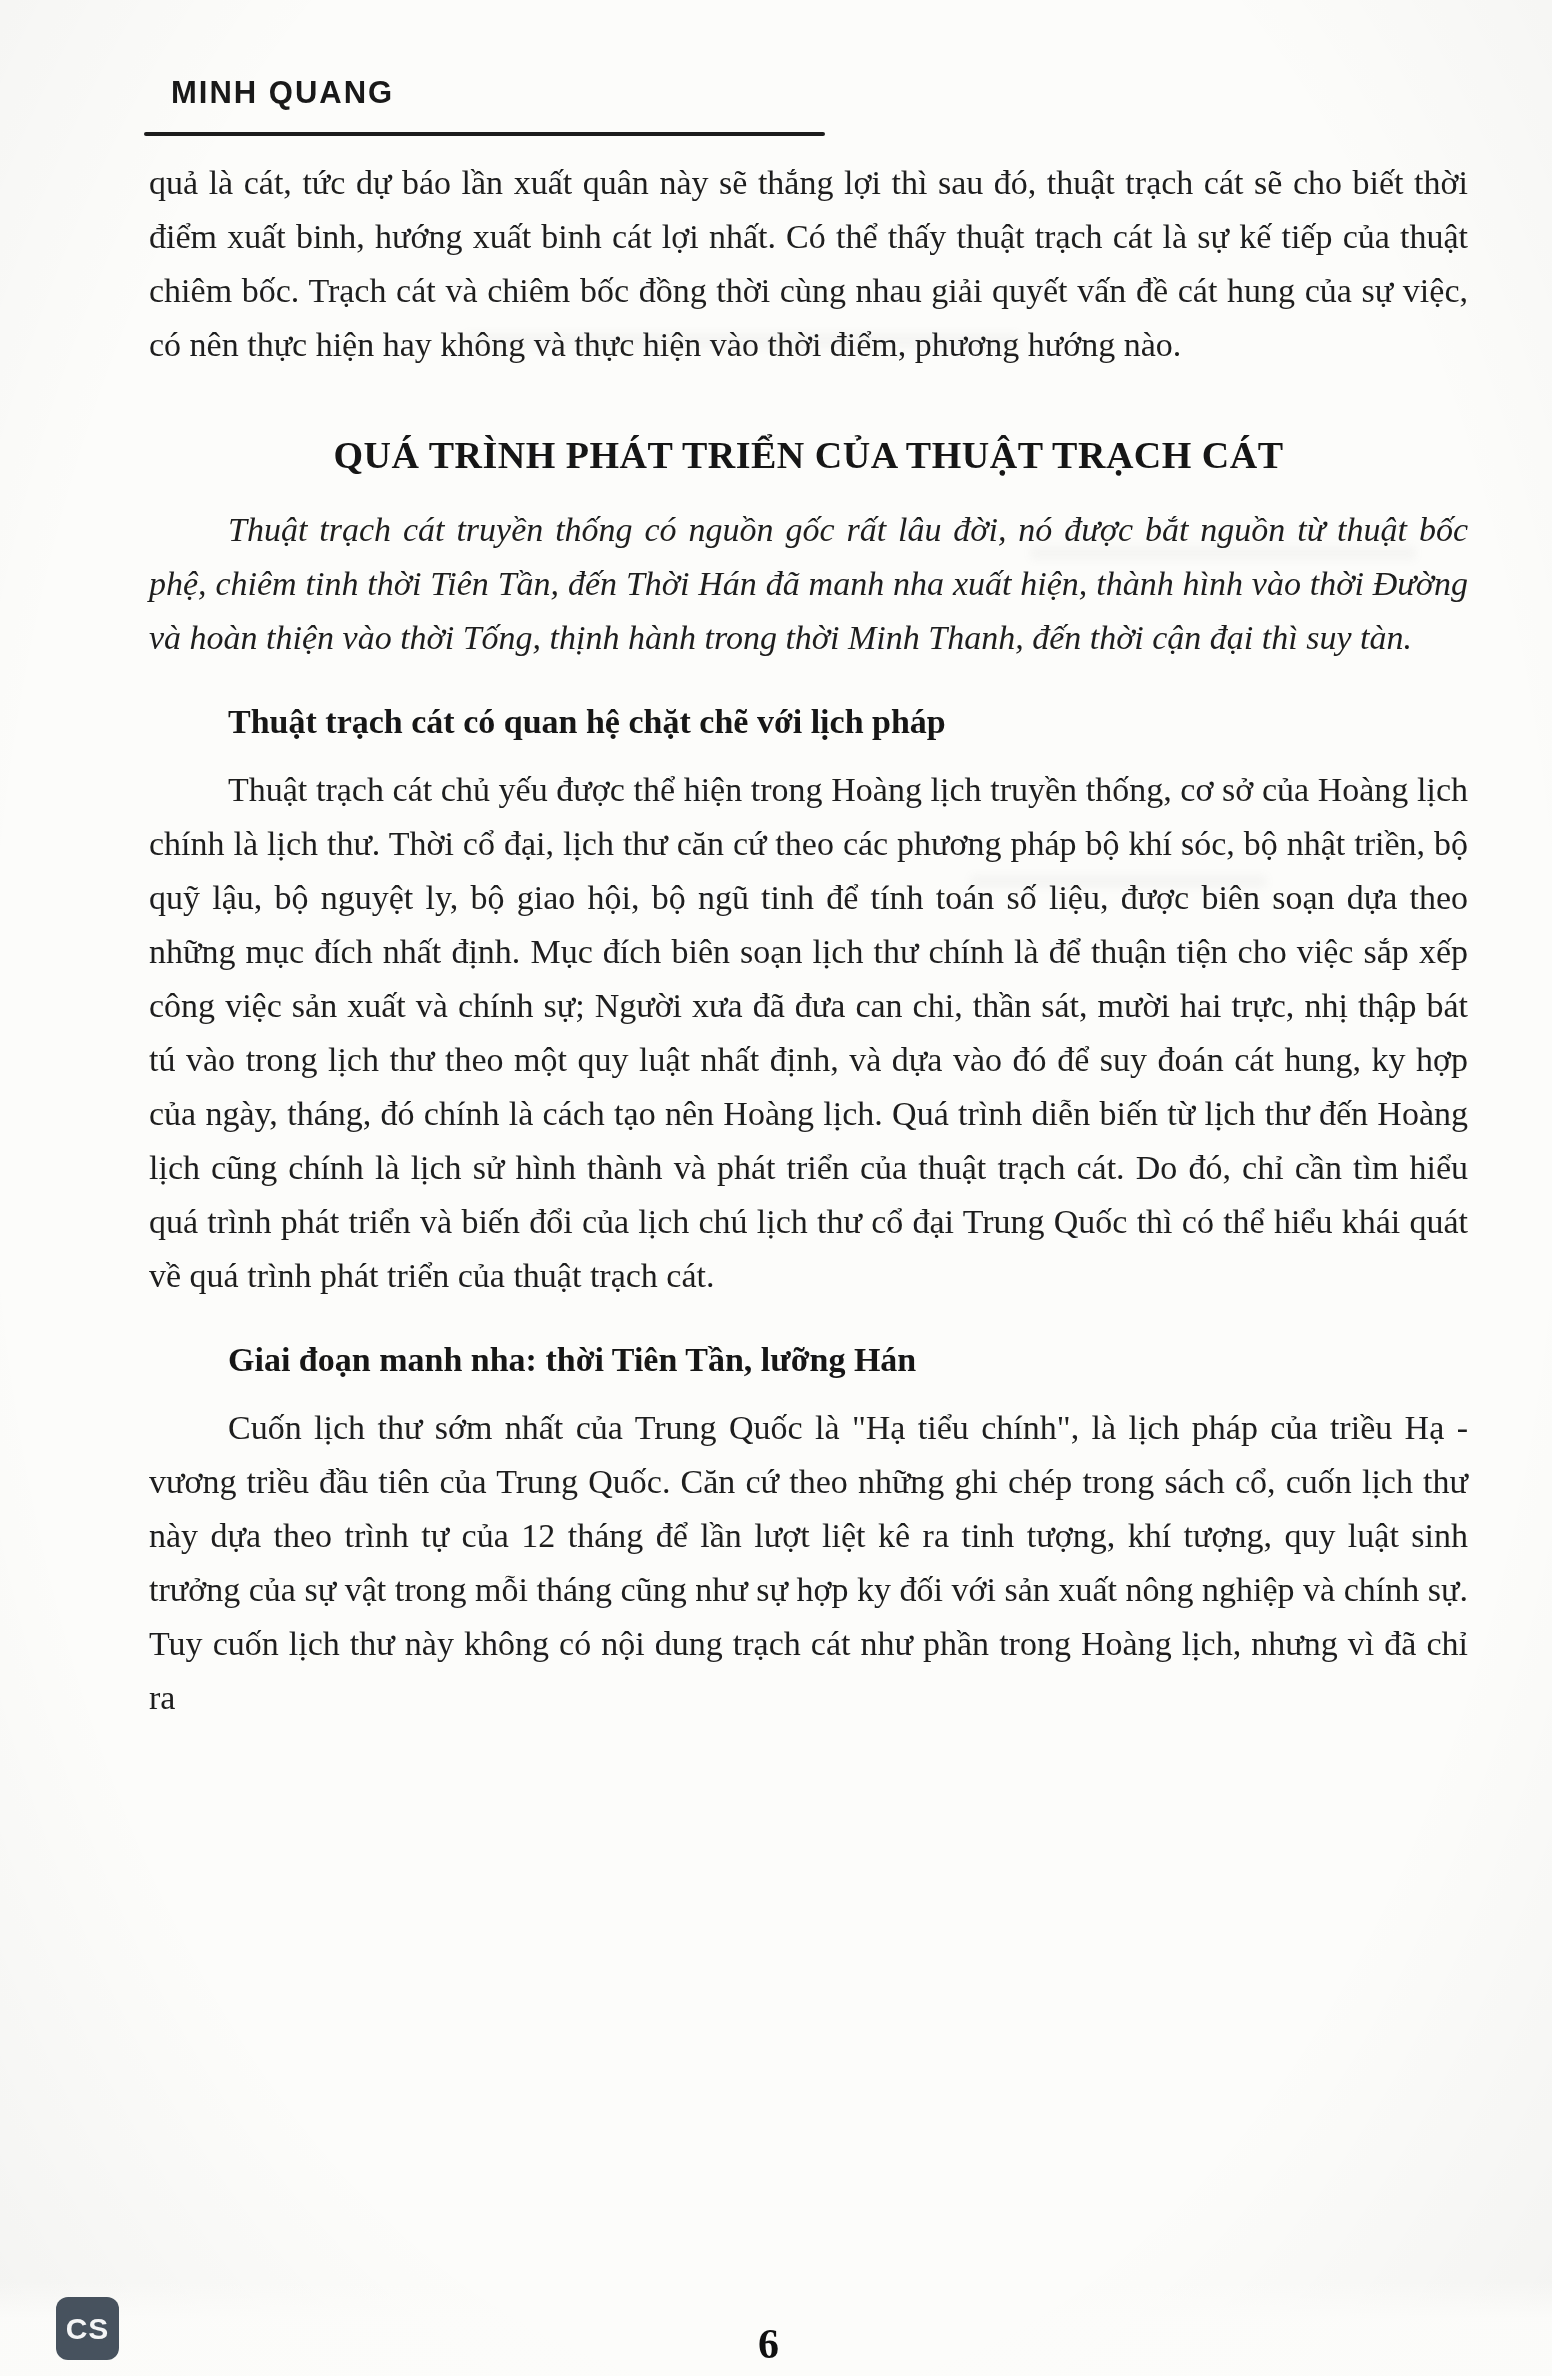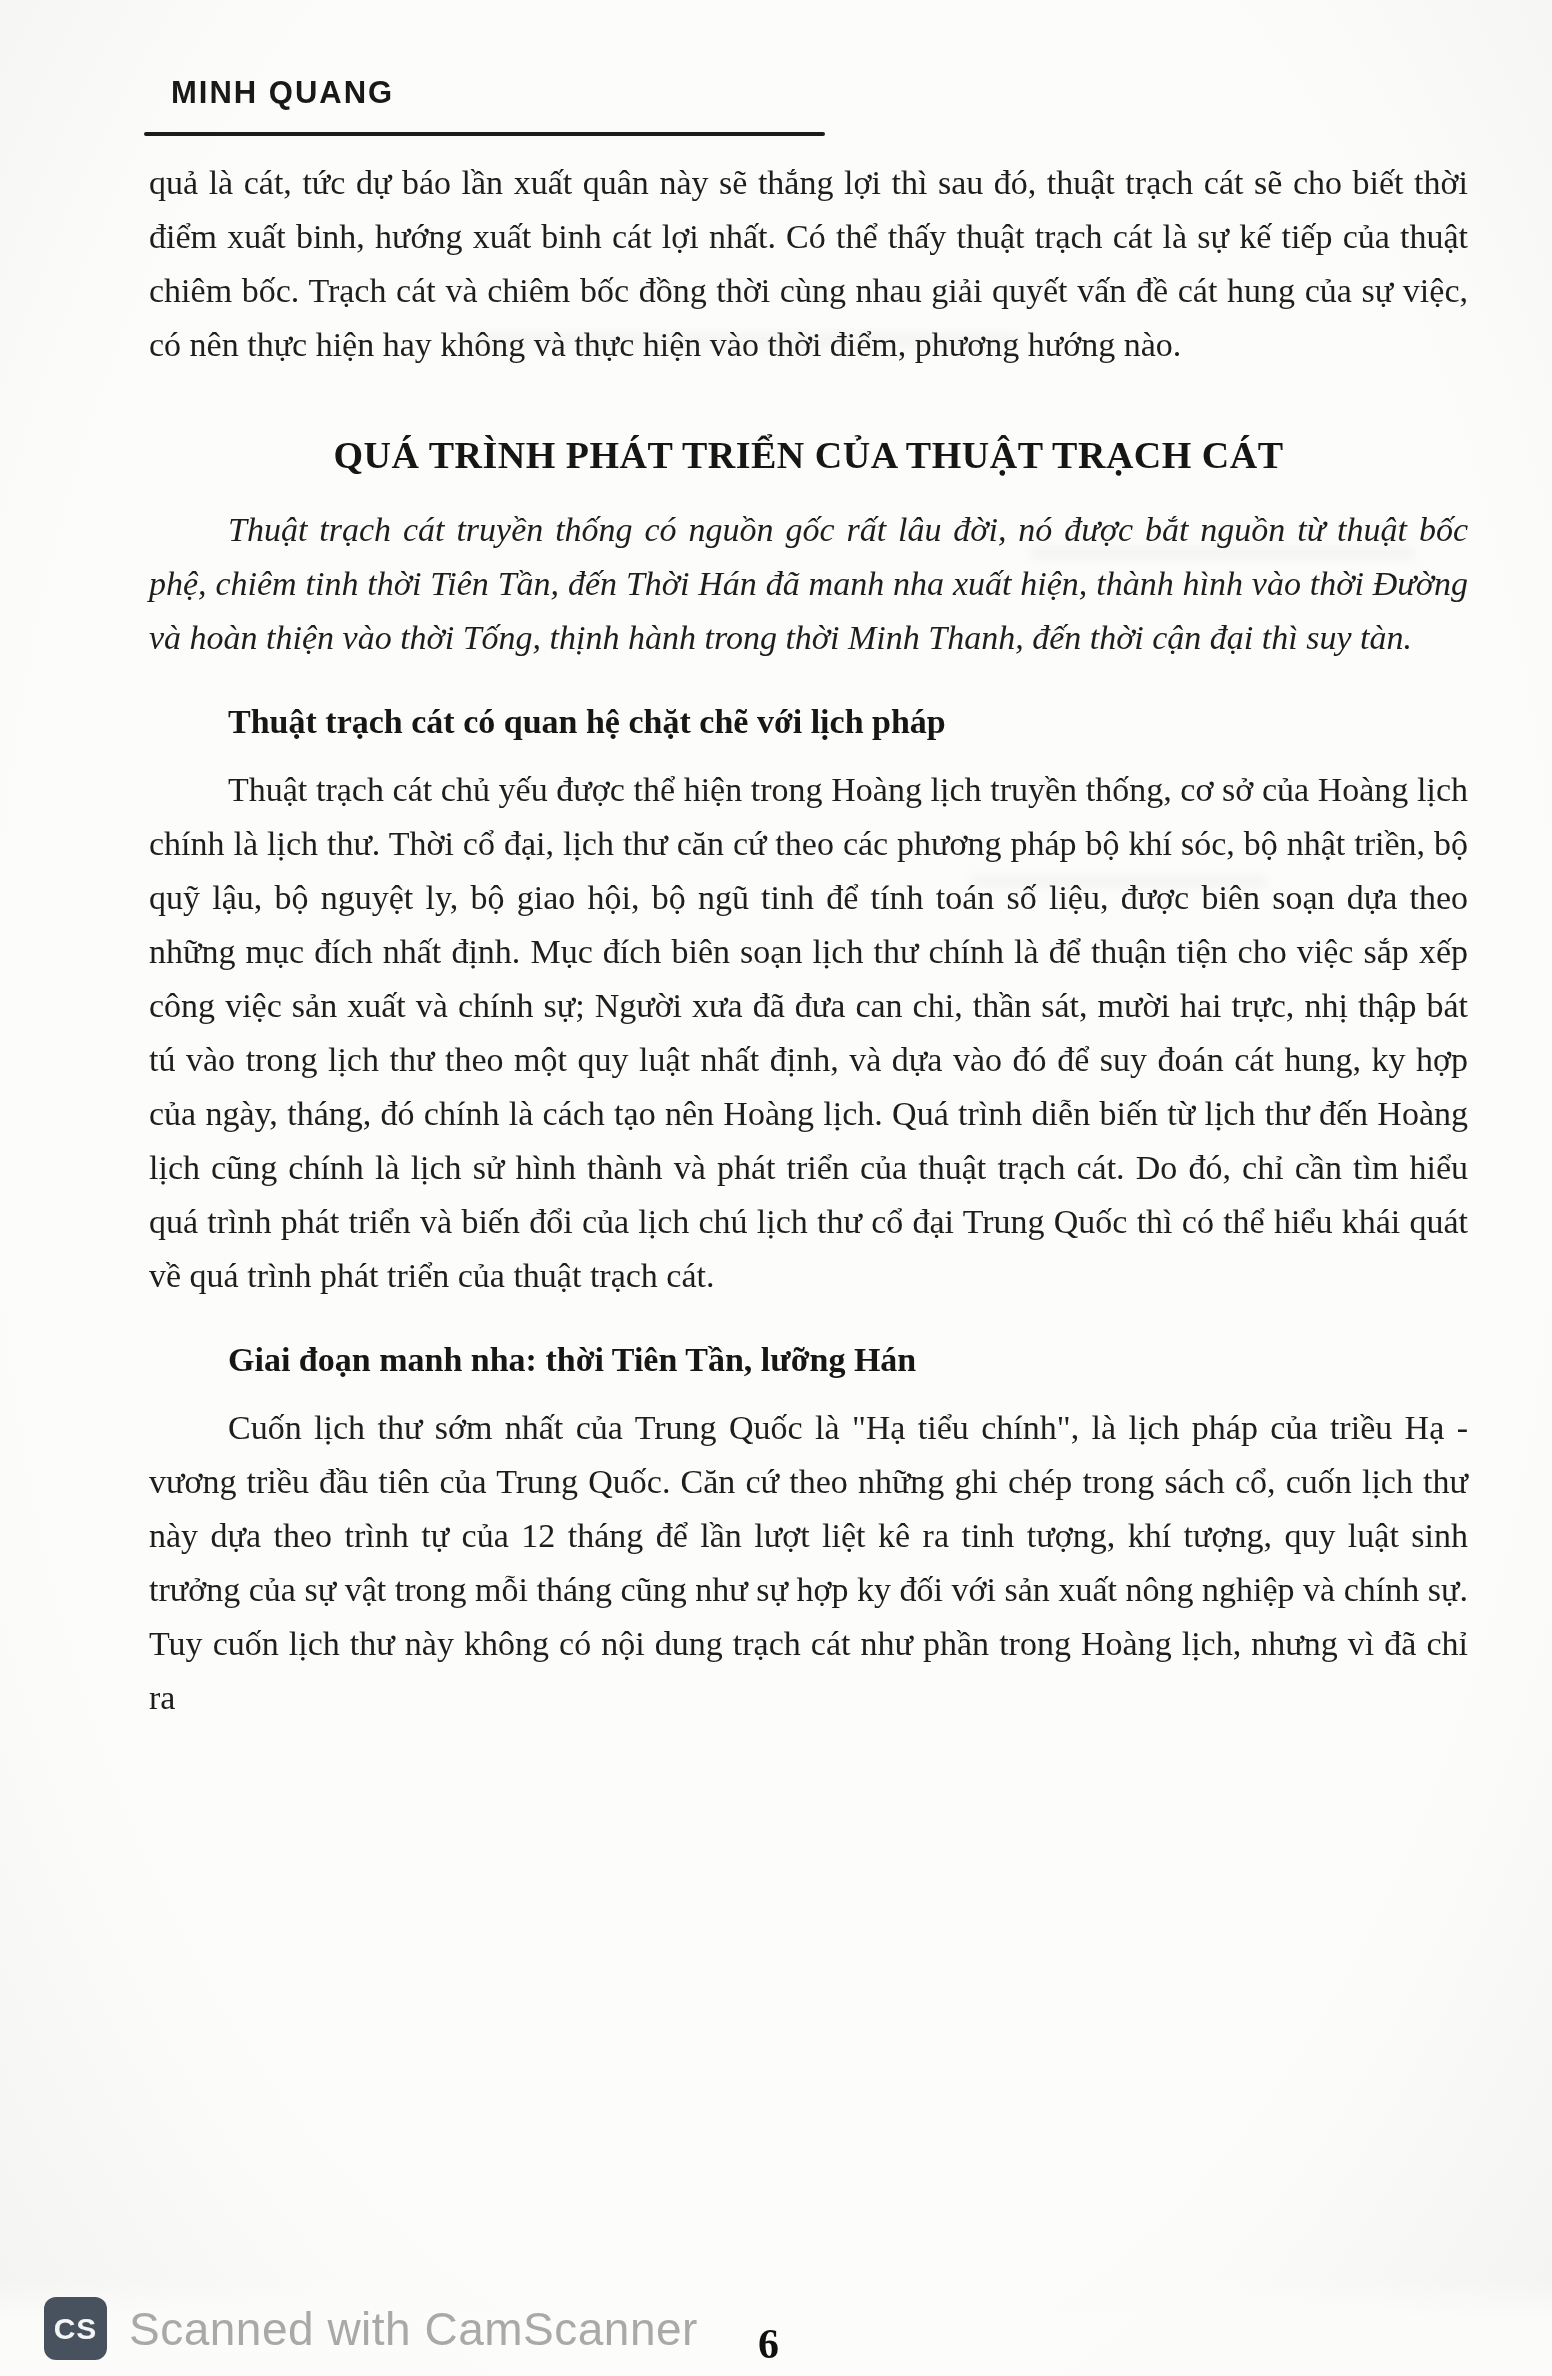--- a/index.html
+++ b/index.html
@@ -95,21 +95,21 @@
     color: #101010;
     z-index: 3;
   }
 
   .scanner-bar {
     position: absolute;
     left: 0; right: 0; bottom: 0;
     height: 95px;
     display: flex;
     align-items: center;
-    padding-left: 44px;
+    padding-left: 56px;
     z-index: 2;
     background: linear-gradient(to bottom, rgba(252,252,250,0), rgba(252,252,250,0.9) 40%);
   }
   .cs-logo {
     width: 63px;
     height: 63px;
     border-radius: 12px;
     background: #47525e;
     color: #f4f5f6;
     font-family: "Liberation Sans", "DejaVu Sans", sans-serif;
@@ -159,17 +159,16 @@
     <h2 class="subheading">Giai đoạn manh nha: thời Tiên Tần, lưỡng Hán</h2>
 
     <p class="para">Cuốn lịch thư sớm nhất của Trung Quốc là "Hạ tiểu chính", là lịch pháp của triều Hạ - vương triều đầu tiên của Trung Quốc. Căn cứ theo những ghi chép trong sách cổ, cuốn lịch thư này dựa theo trình tự của 12 tháng để lần lượt liệt kê ra tinh tượng, khí tượng, quy luật sinh trưởng của sự vật trong mỗi tháng cũng như sự hợp ky đối với sản xuất nông nghiệp và chính sự. Tuy cuốn lịch thư này không có nội dung trạch cát như phần trong Hoàng lịch, nhưng vì đã chỉ ra</p>
 
   </main>
 
   <div class="page-number">6</div>
 
   <footer class="scanner-bar">
     <span class="cs-logo">CS</span>
-    <span class="cs-text">Scanned with CamScanner</span>
   </footer>
 
 </div>
 
 
 </body></html>

